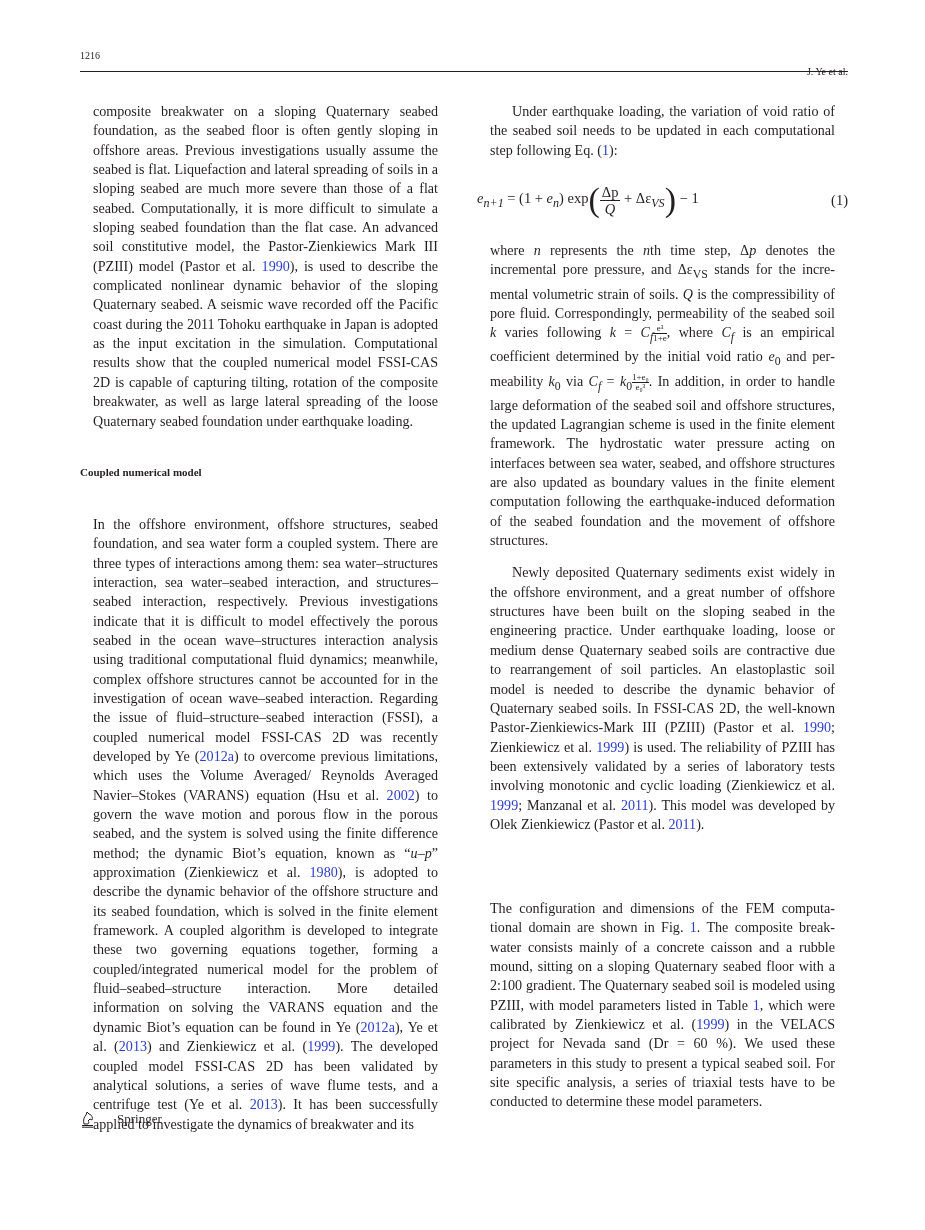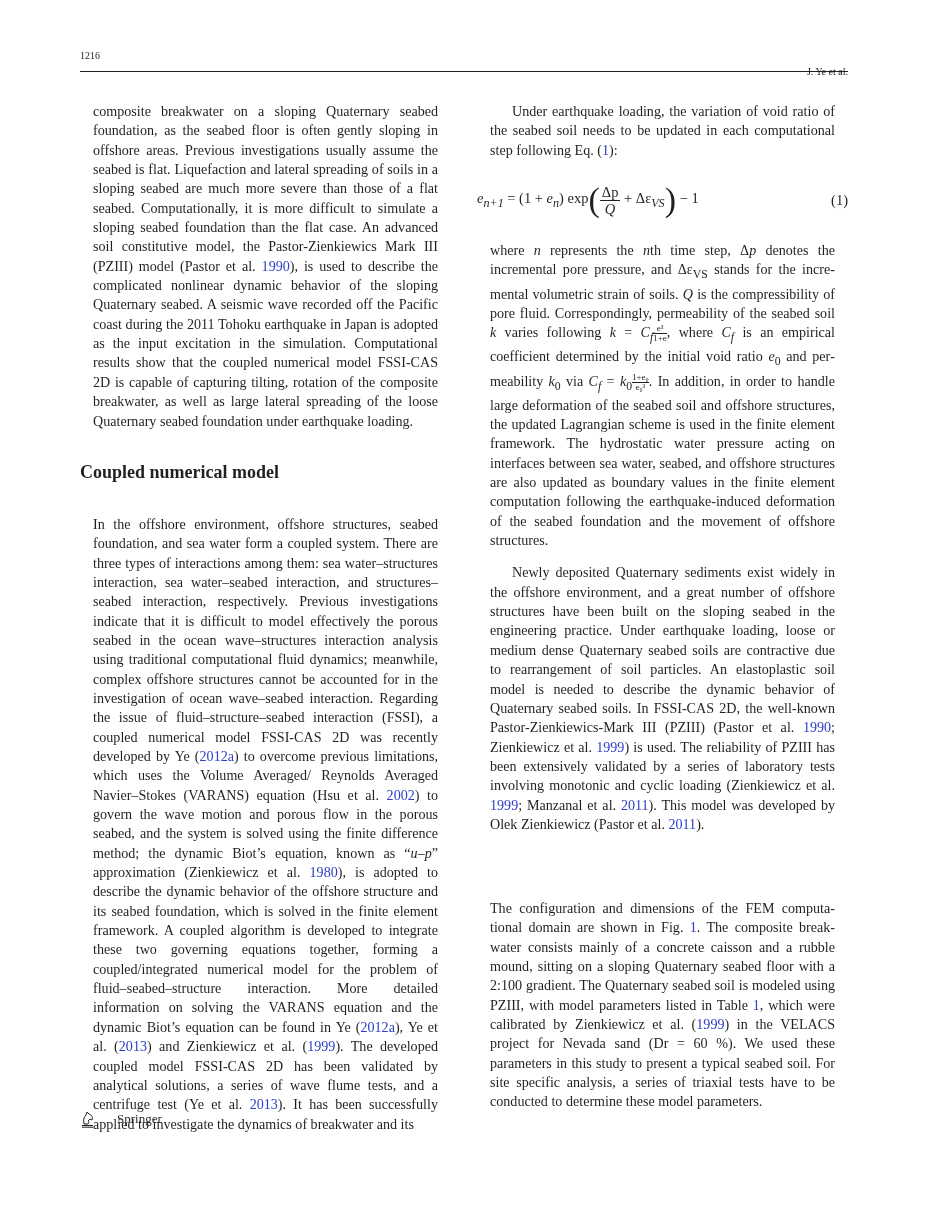--- a/index.html
+++ b/index.html
@@ -7,21 +7,21 @@
   .header { position:absolute; left:80px; top:50px; width:768px; height:20px; font-size:10px; }
   .header .pnum { position:absolute; left:0; top:0; }
   .header .auth { position:absolute; right:0; top:16px; }
   .rule { position:absolute; left:80px; top:71px; width:768px; height:0; border-top:1.5px solid #231f20; }
   .col { position:absolute; top:89px; width:371px; font-size:14.1px; line-height:19.35px; text-align:justify; hyphens:manual; }
   .col.left { left:80px; }
   .col.right { left:477px; }
   .col p { margin:13px; }
   .col p.ind { text-indent:22px; }
   a.ref { color:#2b3ec9; text-decoration:none; }
-  h3 { font-size:18px; font-weight:bold; margin:0; line-height:19.35px; text-align:left; }
+  h3 { font-size:11px; font-weight:bold; margin:0; line-height:19.35px; text-align:left; }
   .gap1 { height:19.35px; }
   .eq { position:relative; height:55px; margin:6px 0 6px 0; font-size:14.5px; }
   .eq .body { position:absolute; left:0; top:10px; white-space:nowrap; font-style:normal; }
   .eq .num { position:absolute; right:0; top:18px; }
   .frac { display:inline-block; vertical-align:middle; text-align:center; }
   .frac span { display:block; line-height:16px; }
   .frac .n { border-bottom:1px solid #231f20; padding:0 2px; }
   .big { font-size:34px; vertical-align:middle; font-weight:200; line-height:34px; }
   i { font-style:italic; }
   .sfrac { display:inline-block; vertical-align:middle; text-align:center; font-size:9px; line-height:9px; }

